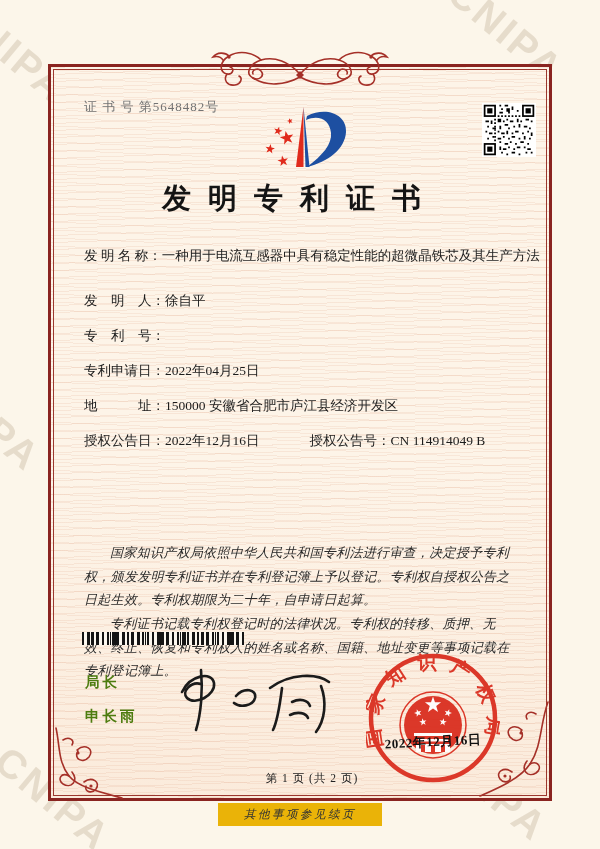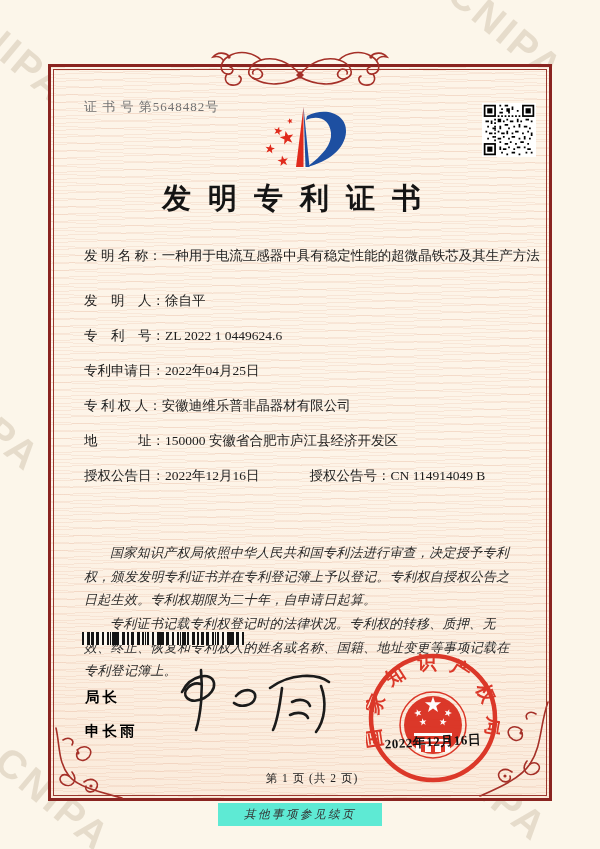--- a/index.html
+++ b/index.html
@@ -46,34 +46,34 @@
   .body-paras p { text-indent:2em; }
   .barcode {
     position:absolute; left:82px; top:632px; width:162px; height:13px; background-color:#fbf7ef;
     background-image:
       repeating-linear-gradient(90deg,#141414 0 2px,transparent 2px 5px),
       repeating-linear-gradient(90deg,#141414 0 1px,transparent 1px 7px),
       repeating-linear-gradient(90deg,transparent 0 9px,#141414 9px 12px,transparent 12px 23px);
   }
   .director { position:absolute; left:85px; top:673px;
     font-family:"Liberation Sans","DejaVu Sans",sans-serif; font-size:14.5px;
-    font-weight:bold; letter-spacing:3px; color:#000000;margin-top:15px; }
+    font-weight:bold; letter-spacing:3px; color:#4d7c0f; }
   .director div { margin-bottom:15px; }
   .signature { position:absolute; left:170px; top:662px; }
   .seal { position:absolute; left:366px; top:649px; }
   .seal-date {
     position:absolute; left:364px; top:733px; width:138px; text-align:center;
     font-size:13px; font-weight:bold; color:#111; letter-spacing:0.5px;
     transform:rotate(-3deg);
   }
   .page-info { position:absolute; left:0; top:771px; width:100%; text-align:center;
     font-size:11.5px; color:#222; letter-spacing:1px;margin-left:12px; }
   .cont-note {
     position:absolute; left:50%; top:803px; transform:translateX(-50%);
-    background:#5eead4; padding:4px 26px; font-size:11.5px; letter-spacing:2.5px;
+    background:#eab308; padding:4px 26px; font-size:11.5px; letter-spacing:2.5px;
     color:#333; font-style:italic; white-space:nowrap;
   }
 </style>
 </head>
 <body>
 
 <div class="page">
 
   <div class="wm" style="left:-28px; top:-10px;">CNIPA</div>
   <div class="wm" style="left:468px; top:-30px;">CNIPA</div>
@@ -173,29 +173,24 @@
     <div class="frow gap-lg">
       <span class="flabel">发 明 名 称：</span>
       <span class="fvalue">一种用于电流互感器中具有稳定性能的超微晶铁芯及其生产方法</span>
     </div>
     <div class="frow">
       <span class="flabel">发　明　人：</span>
       <span class="fvalue">徐自平</span>
     </div>
     <div class="frow">
       <span class="flabel">专　利　号：</span>
-      <span class="fvalue">ZL 2022 1 0449624.6</span>
     </div>
     <div class="frow">
       <span class="flabel">专利申请日：</span>
       <span class="fvalue">2022年04月25日</span>
-    </div>
-    <div class="frow">
-      <span class="flabel">专 利 权 人：</span>
-      <span class="fvalue">安徽迪维乐普非晶器材有限公司</span>
     </div>
     <div class="frow">
       <span class="flabel">地　　　址：</span>
       <span class="fvalue">150000 安徽省合肥市庐江县经济开发区</span>
     </div>
     <div class="frow">
       <span class="flabel">授权公告日：</span>
       <span class="fvalue">2022年12月16日</span>
       <span class="pair2">
         <span class="flabel">授权公告号：</span>

